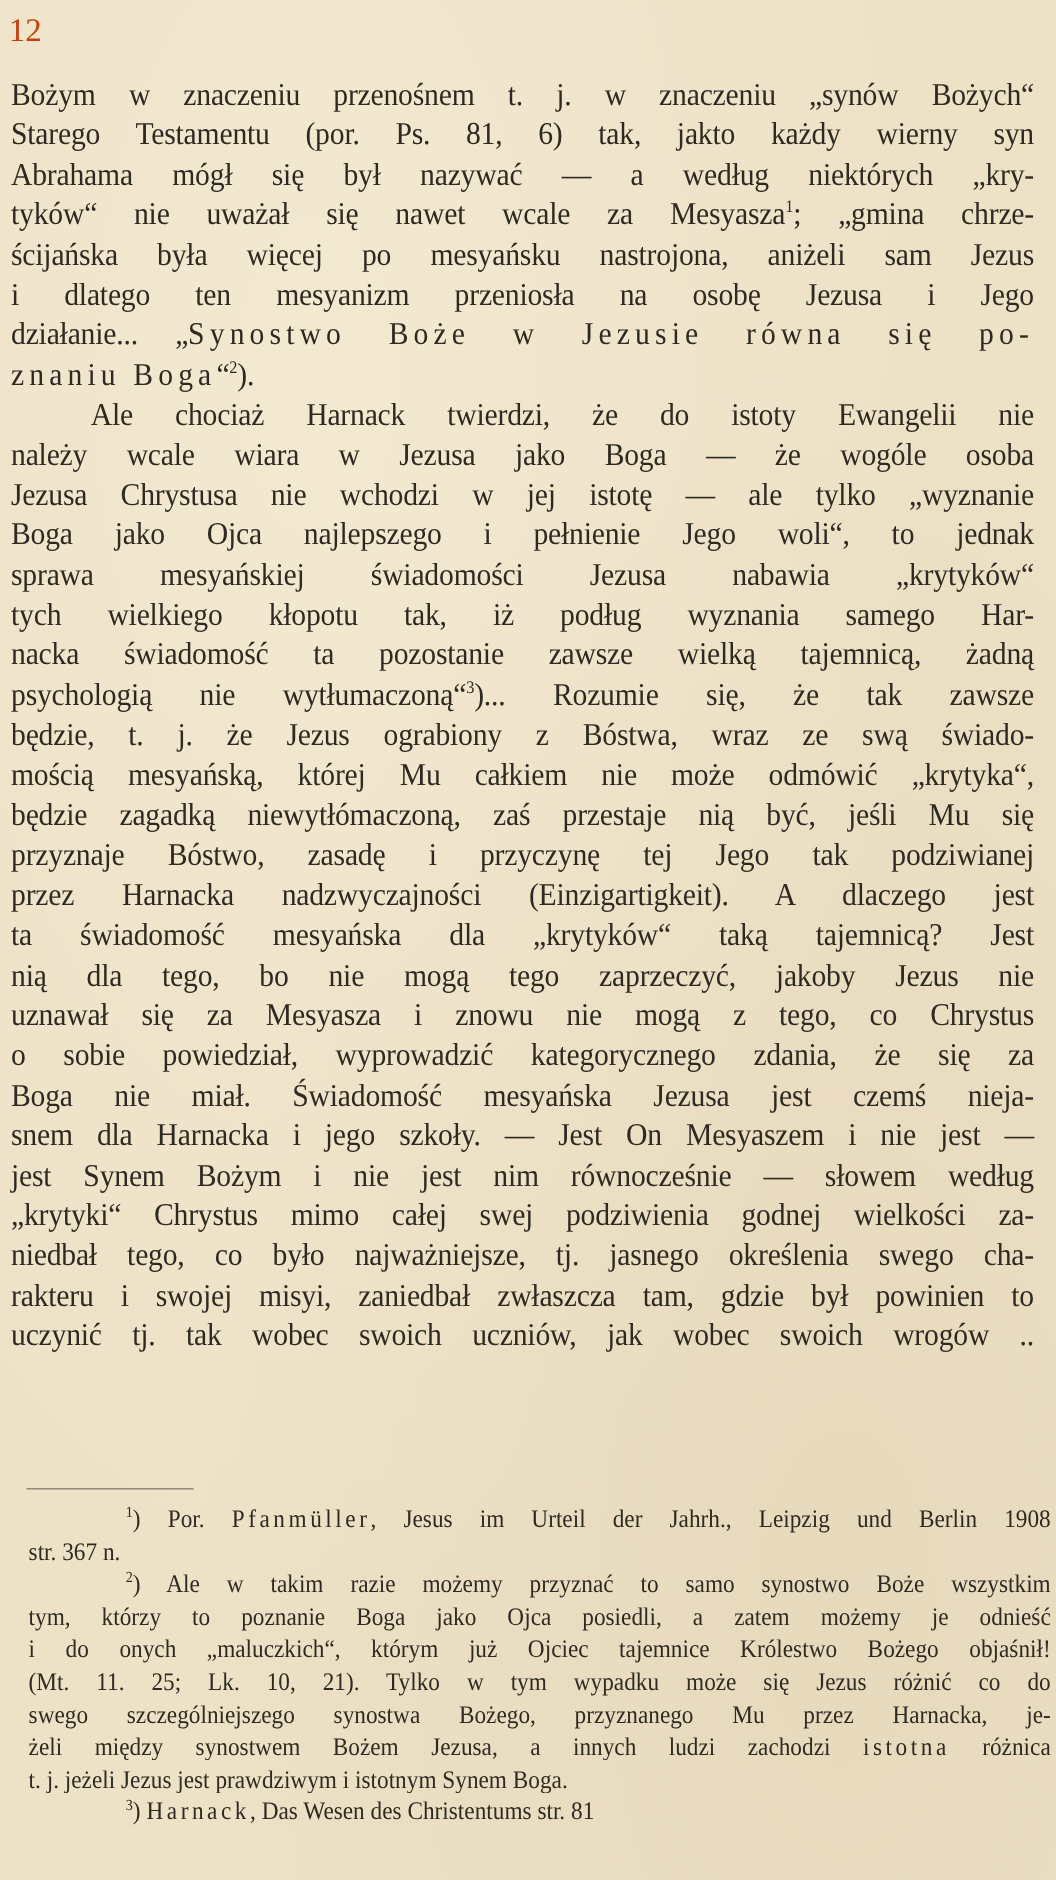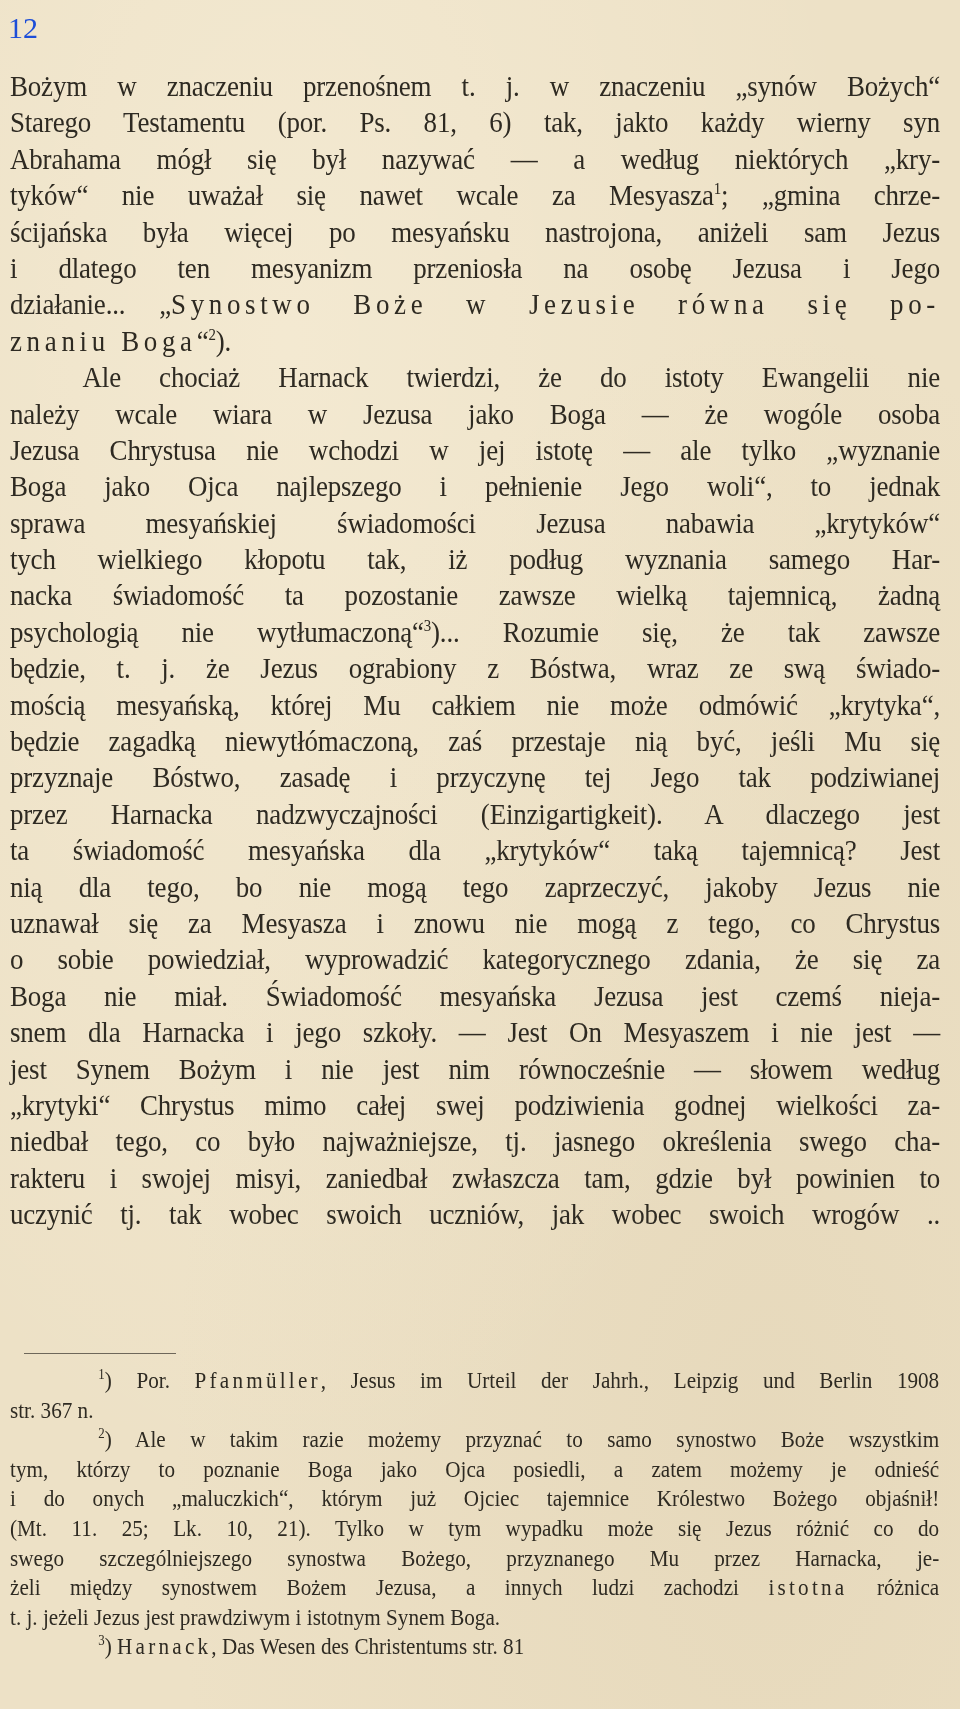--- a/index.html
+++ b/index.html
@@ -14,21 +14,21 @@
       overflow: hidden;
       color: #2e2a22;
       font-family: "Liberation Serif", "DejaVu Serif", serif;
     }
     .page-number {
       position: absolute;
       left: 8px;
       top: 10px;
       font-size: 30px;
       line-height: 36px;
-      color: #1d4ed8;
+      color: #c2410c;
     }
     .main-text {
       position: absolute;
       left: 10px;
       top: 68px;
       width: 930px;
     }
     .line {
       display: block;
       height: 36.4px;
@@ -49,21 +49,21 @@
     .rule {
       position: absolute;
       left: 24px;
       top: 1353px;
       width: 152px;
       height: 1px;
       background: #6e675a;
     }
     .footnotes {
       position: absolute;
-      left: 10px;
+      left: 26px;
       top: 1366px;
       width: 930px;
     }
     .fn-line {
       display: block;
       height: 29.6px;
       line-height: 29.6px;
       font-size: 23px;
       white-space: nowrap;
       text-align: justify;

